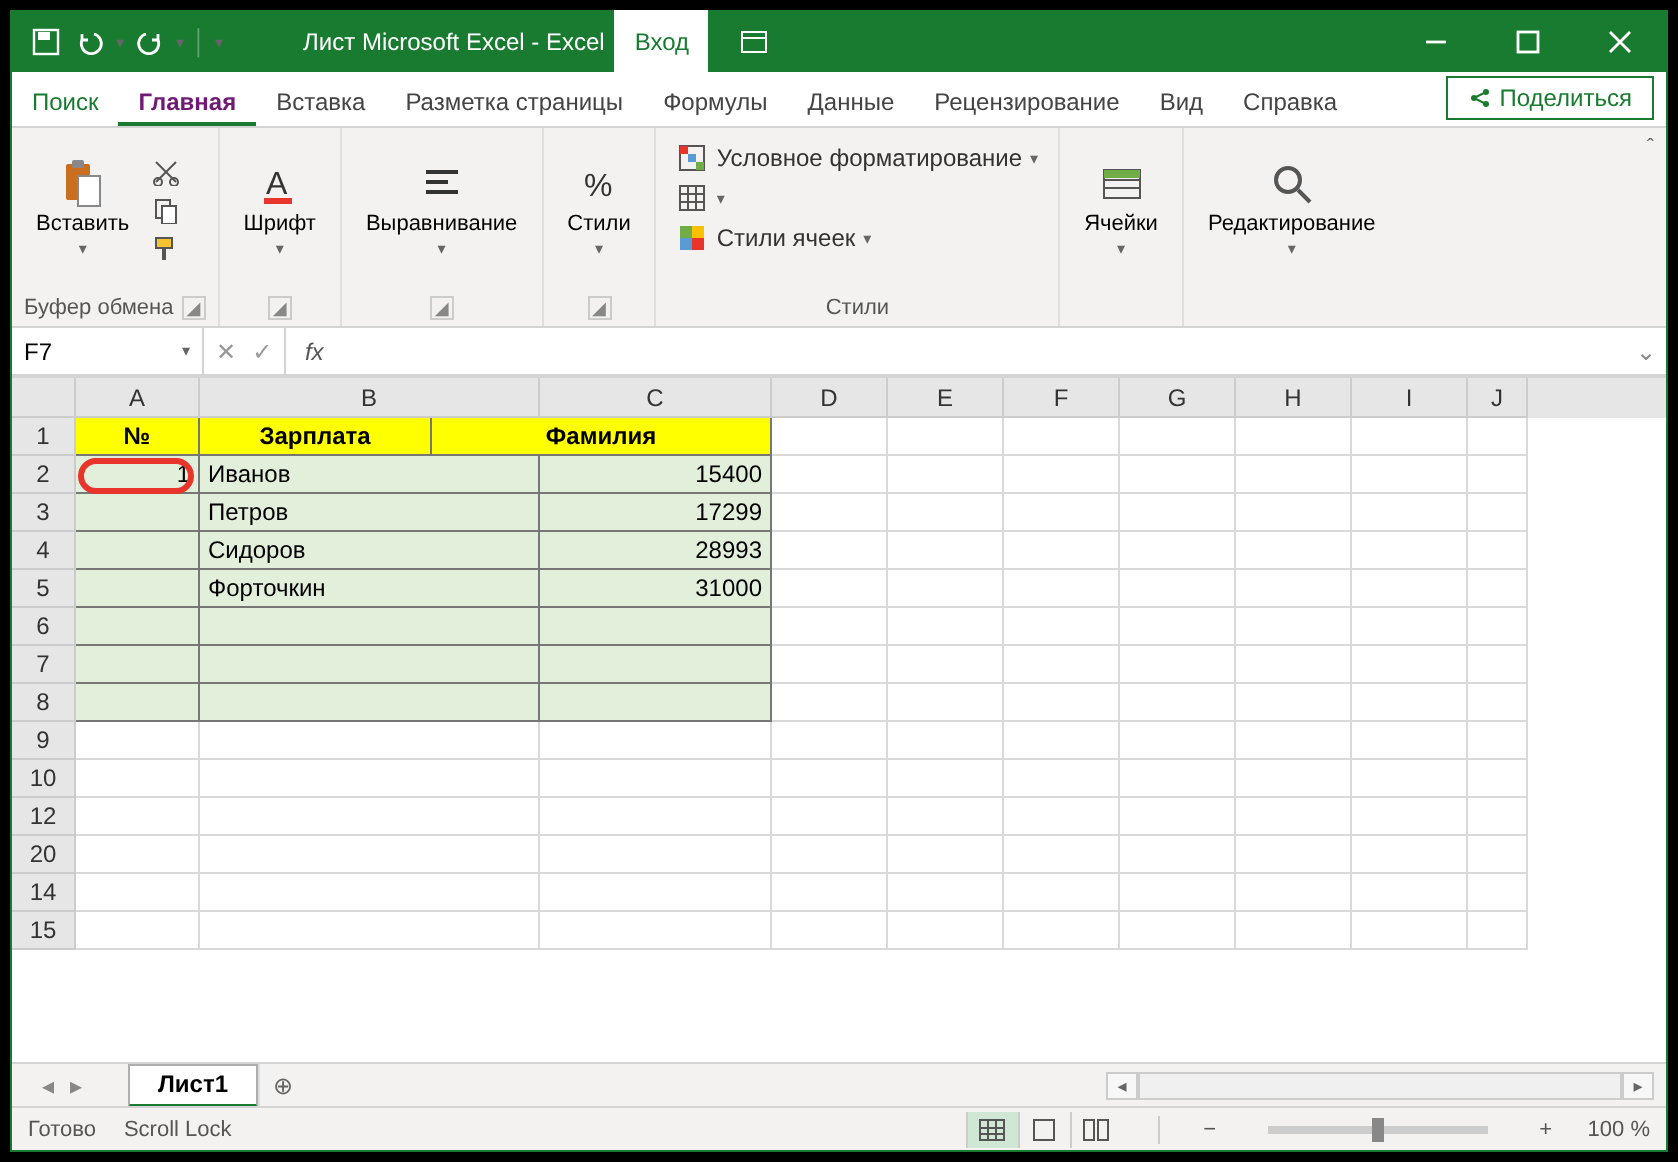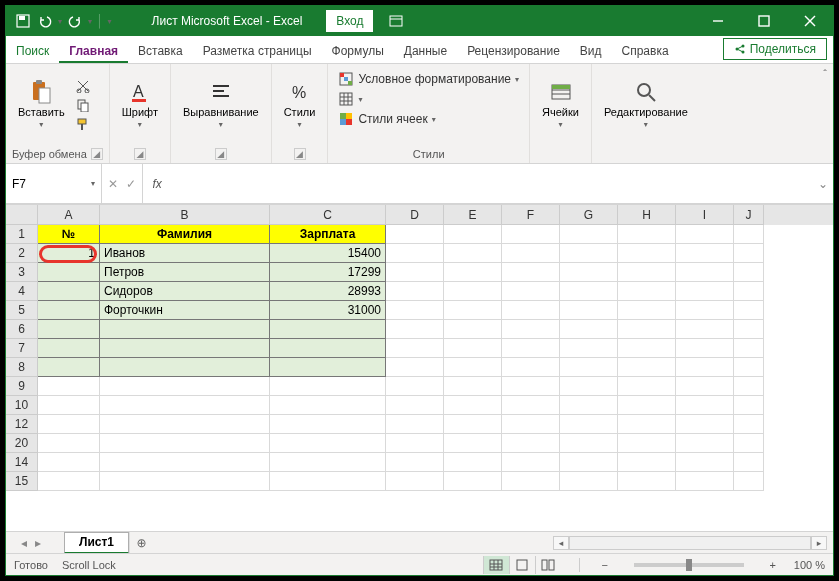--- a/index.html
+++ b/index.html
@@ -6,21 +6,21 @@
   body { background: #000; width: 839px; height: 581px; overflow: hidden; }
   .outer-frame { width: 839px; height: 581px; padding: 5px; background: #000; }
   .app-window { width: 100%; height: 100%; background: #fff; border: 1px solid #197b30; display: flex; flex-direction: column; }
 
   
   .titlebar { height: 30px; background: #197b30; display: flex; align-items: center; color: #fff; font-size: 12px; }
   .tb-left { display: flex; align-items: center; gap: 4px; padding-left: 8px; }
   .tb-title { margin-left: 40px; white-space: nowrap; }
   .tb-search { margin-left: 20px; flex: 1; display: flex; align-items: center; max-width: 230px; }
   .tb-search-box { flex: 1; height: 22px; background: #0e6a26; border: 1px solid #3a9452; display: flex; align-items: center; padding: 0 6px; color: #cfe9d4; font-size: 12px; gap: 6px; }
-  .tb-btn-login { margin-left: 24px; height: 22px; padding: 6px 10px; background: #fff; color: #197b30; font-size: 12px; border: none; display: flex; align-items: center; }
+  .tb-btn-login { margin-left: 5px; height: 22px; padding: 16px 10px; background: #fff; color: #197b30; font-size: 12px; border: none; display: flex; align-items: center; }
   .tb-spacer { flex: 1; }
   .tb-win-btn { width: 46px; height: 30px; display: flex; align-items: center; justify-content: center; color: #fff; font-size: 12px; }
   .tb-win-btn svg { stroke: #fff; }
   .qat-icon { width: 18px; height: 18px; display: flex; align-items: center; justify-content: center; }
   .qat-sep { opacity: .3; }
 
   
   .ribbon-tabs { height: 28px; background: #fff; border-bottom: 1px solid #d4d4d4; display: flex; align-items: flex-end; font-size: 12px; color: #444; }
   .rtab { padding: 6px 10px 5px; cursor: default; }
   .rtab.file { color: #197b30; }
@@ -34,21 +34,21 @@
   .rgroup-label { height: 18px; text-align: center; font-size: 11px; color: #555; padding: 0 6px; display: flex; align-items: center; justify-content: center; gap: 4px; }
   .big-btn { display: flex; flex-direction: column; align-items: center; gap: 2px; padding: 2px 4px; }
   .big-btn .ic { width: 24px; height: 24px; display: flex; align-items: center; justify-content: center; }
   .mini-col { display: flex; flex-direction: column; gap: 3px; }
   .mini-ic { width: 16px; height: 16px; display: flex; align-items: center; justify-content: center; }
   .row-item { display: flex; align-items: center; gap: 4px; font-size: 12px; color: #333; padding: 1px 0; white-space: nowrap; }
   .drop-caret { font-size: 8px; color: #666; }
   .corner-launcher { font-size: 9px; color: #888; border: 1px solid #ccc; width: 12px; height: 12px; display:flex; align-items:center; justify-content:center; }
 
   
-  .namebar { height: 40px; border-bottom: 1px solid #d4d4d4; display: flex; align-items: stretch; font-size: 12px; background:#fff; }
+  .namebar { height: 24px; border-bottom: 1px solid #d4d4d4; display: flex; align-items: stretch; font-size: 12px; background:#fff; }
   .namebox { width: 96px; border-right: 1px solid #d4d4d4; display: flex; align-items: center; padding: 0 6px; justify-content: space-between; }
   .fx-controls { display: flex; align-items: center; padding: 0 6px; gap: 8px; color: #999; border-right: 1px solid #d4d4d4; }
   .fx-label { width: 28px; display:flex; align-items:center; justify-content:center; font-style: italic; color:#555; }
   .formula-input { flex: 1; padding: 0 6px; display:flex; align-items:center; }
   .fb-expand { width: 20px; display:flex; align-items:center; justify-content:center; color:#888; }
 
   
   .grid-area { flex: 1; display: flex; flex-direction: column; background: #fff; overflow: hidden; border-top: 1px solid #d4d4d4; }
   .col-headers { height: 20px; display: flex; background: #e6e6e6; font-size: 12px; color: #333; }
   .select-all { width: 32px; border-right: 1px solid #ccc; border-bottom: 1px solid #ccc; background:#e6e6e6; }
@@ -369,22 +369,22 @@
       <div class="ch wG">G</div>
       <div class="ch wH">H</div>
       <div class="ch wI">I</div>
       <div class="ch wJ">J</div>
     </div>
     <div class="rows" id="rows-container">
       <div class="red-oval" style="left:33px; top:20px; width:58px; height:18px;"></div>
     <div class="grow">
             <div class="rh">1</div>
             <div class="cell wA hdr-yellow">№</div>
+            <div class="cell wC hdr-yellow">Зарплата</div>
             <div class="cell wB hdr-yellow">Фамилия</div>
-            <div class="cell wC hdr-yellow">Зарплата</div>
             <div class="cell wD"></div>
             <div class="cell wE"></div>
             <div class="cell wF"></div>
             <div class="cell wG"></div>
             <div class="cell wH"></div>
             <div class="cell wI"></div>
             <div class="cell wJ"></div>
           </div>
           <div class="grow">
             <div class="rh">2</div>

